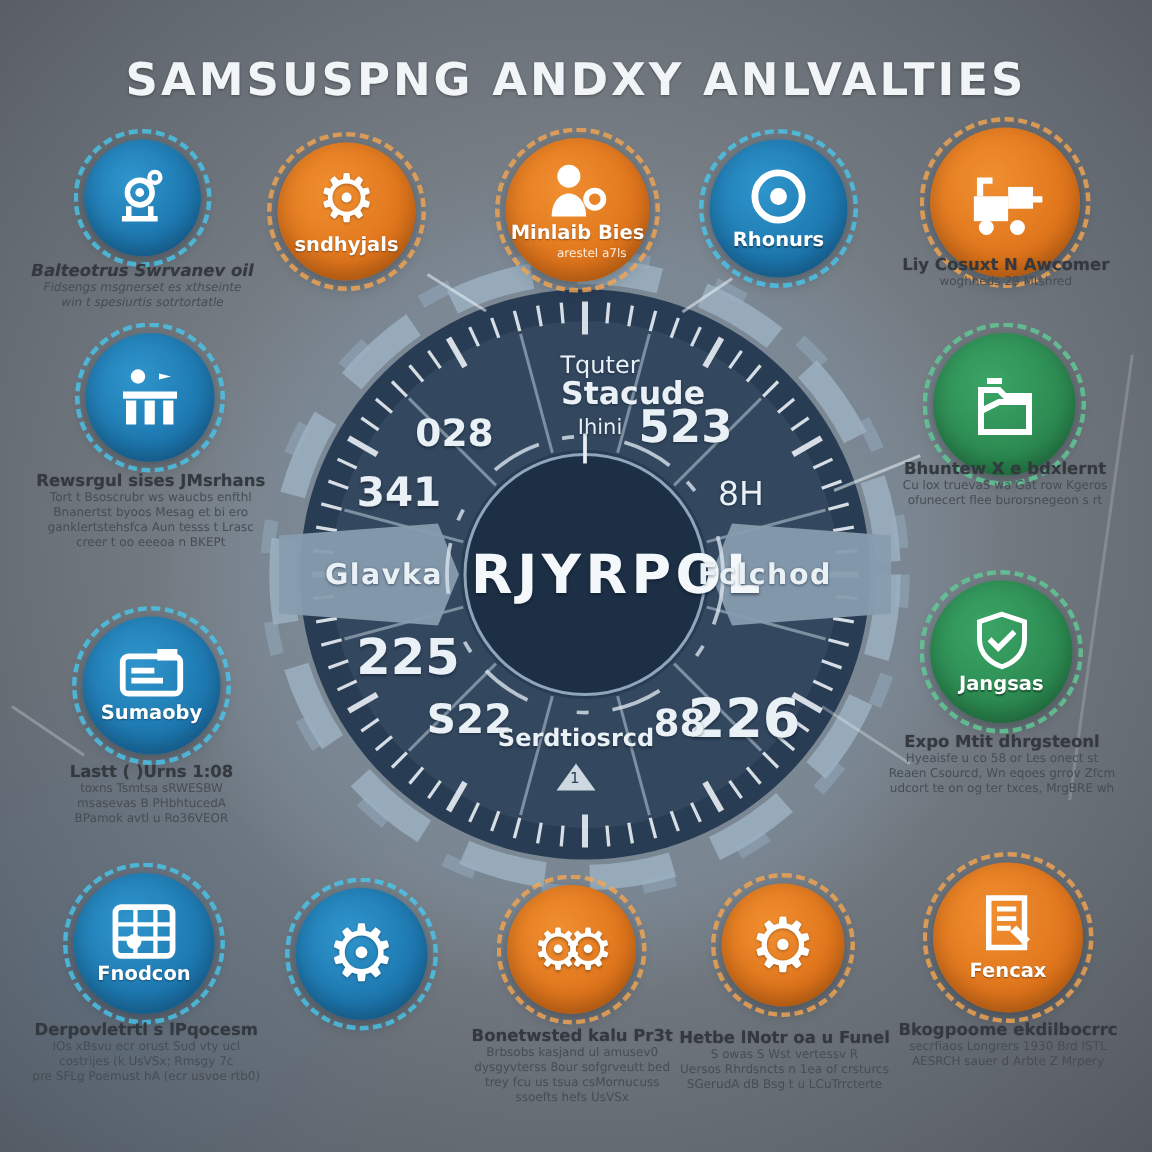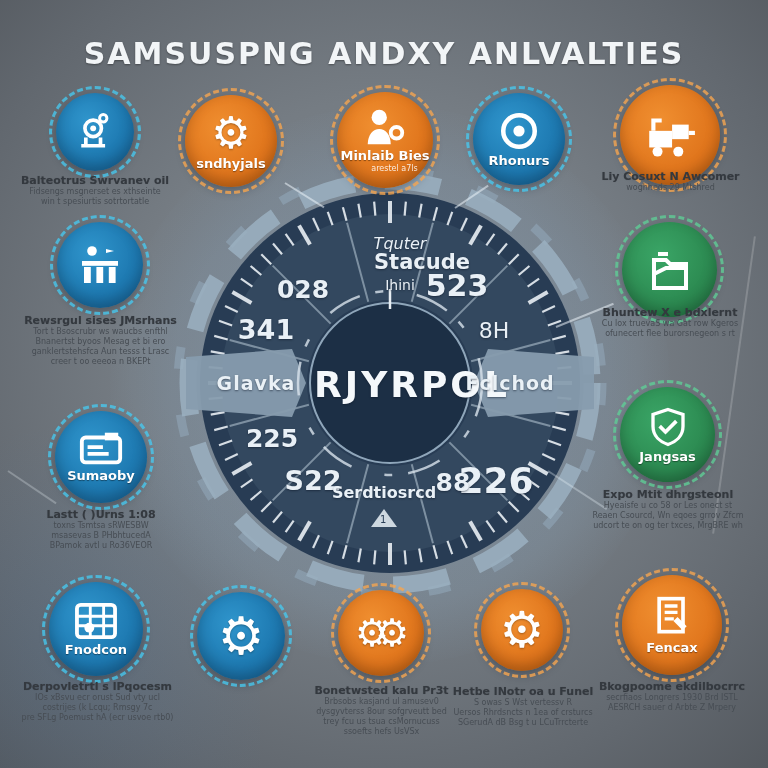--- a/index.html
+++ b/index.html
@@ -149,30 +149,30 @@
 
       <polygon points="16,194 122,186 136,220 122,254 16,246" fill="#879cae" opacity="0.95"></polygon>
       <polygon points="424,194 318,186 304,220 318,254 424,246" fill="#879cae" opacity="0.95"></polygon>
       <circle cx="220" cy="220" r="92" fill="none" stroke="#d9e4ec" stroke-width="2.5" stroke-dasharray="34 16 8 34" opacity="0.8"></circle>
       <circle cx="220" cy="220" r="80" fill="#1c2f45" stroke="#8fa6ba" stroke-width="2"></circle>
       <line x1="220" y1="126" x2="220" y2="146" stroke="#e8eef3" stroke-width="2.5"></line>
     </svg>
   </div>
 
   <span class="wtext w-center" style="left:412px;top:384px;position:absolute;">RJYRPOL</span>
-  <span class="wtext" style="left:400px;top:243px;font-size:16px;font-style:italic;">Tquter</span>
+  <span class="wtext" style="left:400px;top:243px;font-size:16px;">Tquter</span>
   <span class="wtext" style="left:400px;top:262px;font-size:21px;font-weight:bold;margin-left:22px;">Stacude</span>
   <span class="wtext" style="left:400px;top:285px;font-size:14px;">Ihini</span>
   <span class="wtext w-num" style="left:303px;top:289px;font-size:25px;">028</span>
   <span class="wtext w-num" style="left:457px;top:285px;font-size:30px;">523</span>
   <span class="wtext w-num" style="left:266px;top:329px;font-size:27px;">341</span>
   <span class="wtext" style="left:494px;top:330px;font-size:22px;">8H</span>
   <span class="wtext w-pointer" style="left:256px;top:383px;">Glavka</span>
   <span class="wtext w-pointer" style="left:510px;top:383px;">Fclchod</span>
-  <span class="wtext w-num" style="left:272px;top:438px;font-size:25px;">225</span>
+  <span class="wtext w-num" style="left:272px;top:438px;font-size:33px;">225</span>
   <span class="wtext w-num" style="left:496px;top:460px;font-size:36px;margin-top:20px;">226</span>
   <span class="wtext w-num" style="left:313px;top:480px;font-size:27px;">S22</span>
   <span class="wtext w-num" style="left:453px;top:482px;font-size:25px;">88</span>
   <span class="wtext" style="left:384px;top:492px;font-size:16px;font-weight:bold;">Serdtiosrcd</span>
   <span class="seg-tri" style="left:384px;top:518px;">
       <i>1</i>
     </span>
 
   <div class="line" style="left:285px;top:182px;width:46px;transform:rotate(32deg);"></div>
   <div class="line" style="left:455px;top:207px;width:40px;transform:rotate(-34deg);"></div>
@@ -181,21 +181,21 @@
   <div class="line" style="left:548px;top:470px;width:70px;transform:rotate(33deg);opacity:.6;"></div>
 
   <div class="bubble blue" style="left:56px;top:93px;width:78px;height:78px;">
     <svg width="44" height="44" viewBox="0 0 24 24">
       <circle cx="11" cy="10" r="4.5" fill="none" stroke="#fff" stroke-width="2"></circle>
       <circle cx="11" cy="10" r="1.6" fill="#fff"></circle>
       <circle cx="16.5" cy="4.5" r="2" fill="none" stroke="#fff" stroke-width="1.6"></circle>
       <path d="M7 15 V19 M15 15 V19 M4.5 19.5 H17.5" stroke="#fff" stroke-width="2" fill="none"></path>
     </svg>
   </div>
-  <div class="cap" style="left:10px;top:174px;width:170px;">
+  <div class="cap" style="left:10px;top:174px;width:170px;font-style:italic;">
     <div class="cap-bold">Balteotrus Swrvanev oil</div>
     <div class="cap-lines">
         <div>Fidsengs msgnerset es xthseinte</div>
         <div>win t spesiurtis sotrtortatle</div>
       </div>
   </div>
 
   <div class="bubble orange" style="left:185px;top:95px;width:92px;height:92px;">
     <span class="gear-glyph" style="font-size:44px;">⚙</span>
     <div class="ilabel">sndhyjals</div>
@@ -309,21 +309,21 @@
       <rect x="2" y="2" width="20" height="17" rx="2" fill="none" stroke="#fff" stroke-width="2"></rect>
       <path d="M2 8 h20 M2 13 h20 M9 2 v17 M16 2 v17" stroke="#fff" stroke-width="1.5"></path>
       <circle cx="8.5" cy="14" r="2.6" fill="#fff"></circle>
     </svg>
     <div class="ilabel">Fnodcon</div>
   </div>
   <div class="cap" style="left:10px;top:680px;width:175px;">
     <div class="cap-bold">Derpovletrtl s lPqocesm</div>
     <div class="cap-lines">
         <div>IOs xBsvu ecr orust Sud vty ucl</div>
-        <div>costrijes (k Lcqu; Rmsgy 7c</div>
+        <div>costrijes (k UsVSx; Rmsgy 7c</div>
         <div>pre SFLg Poemust hA (ecr usvoe rtb0)</div>
       </div>
   </div>
 
   <div class="bubble blue" style="left:197px;top:592px;width:88px;height:88px;">
     <span class="gear-glyph" style="font-size:52px;">⚙</span>
   </div>
 
   <div class="bubble orange" style="left:338px;top:590px;width:86px;height:86px;">
     <span class="gear-glyph" style="font-size:38px;letter-spacing:-14px;margin-left:-12px;">⚙⚙</span>

